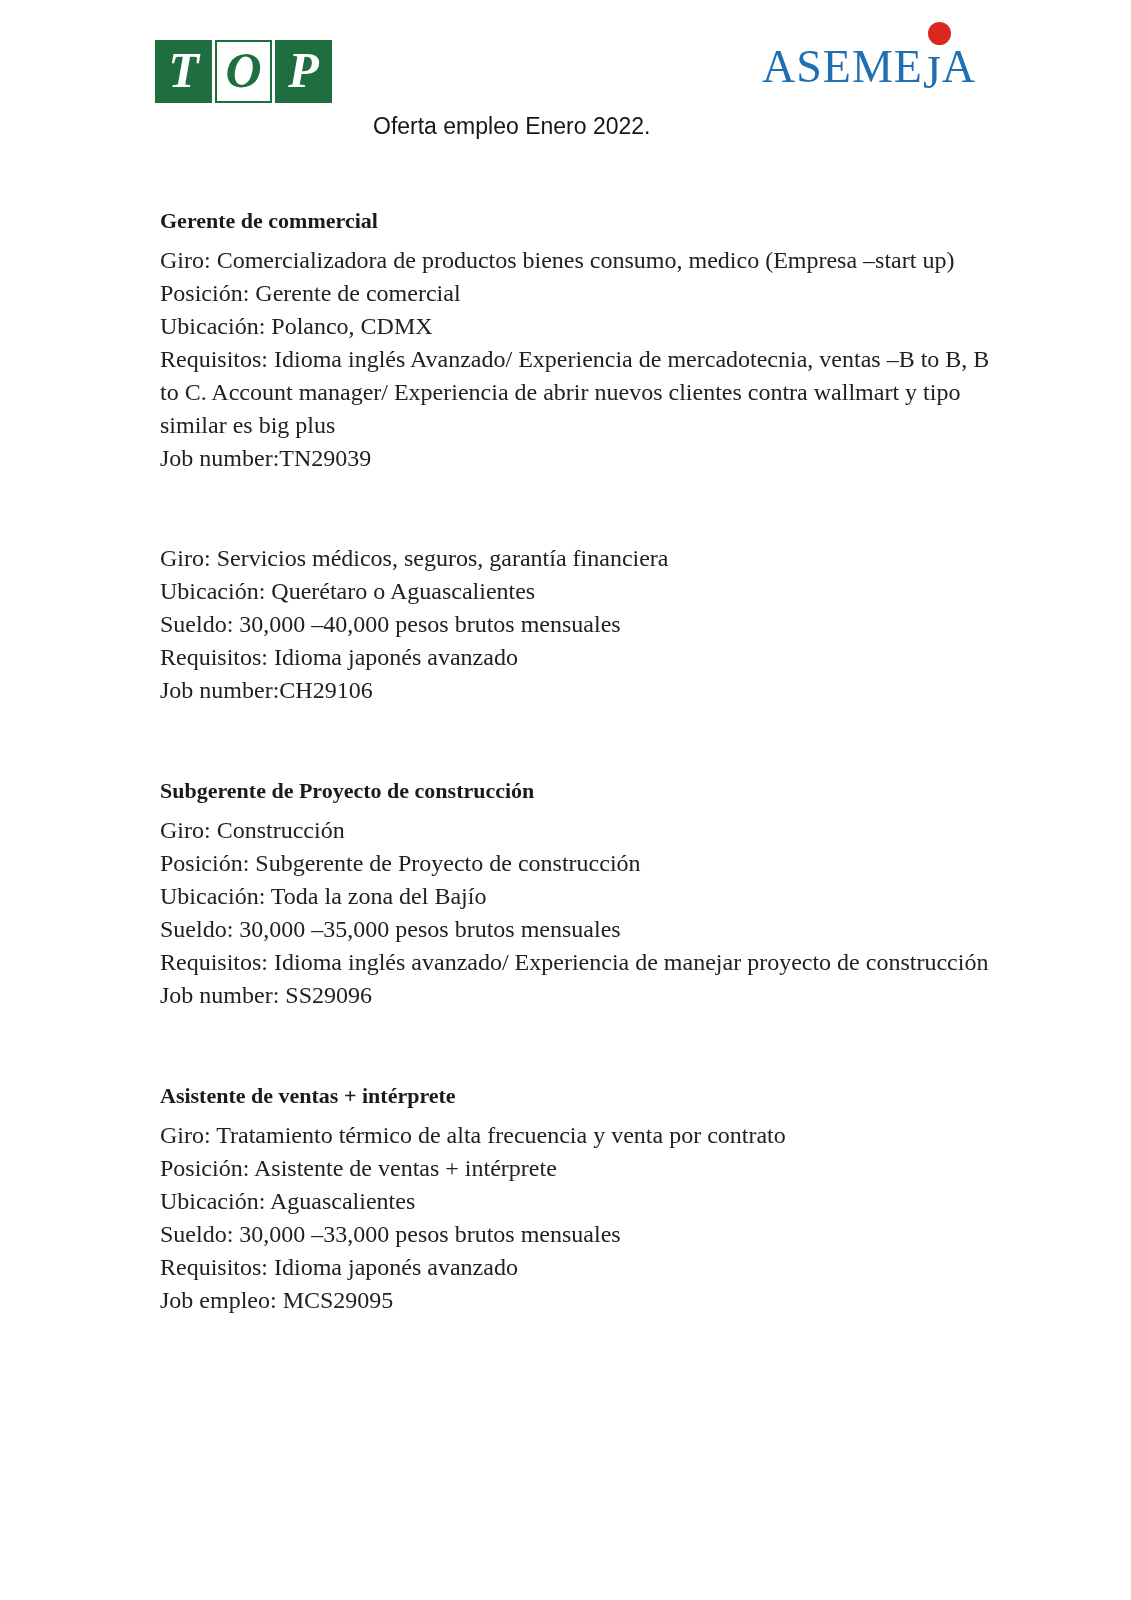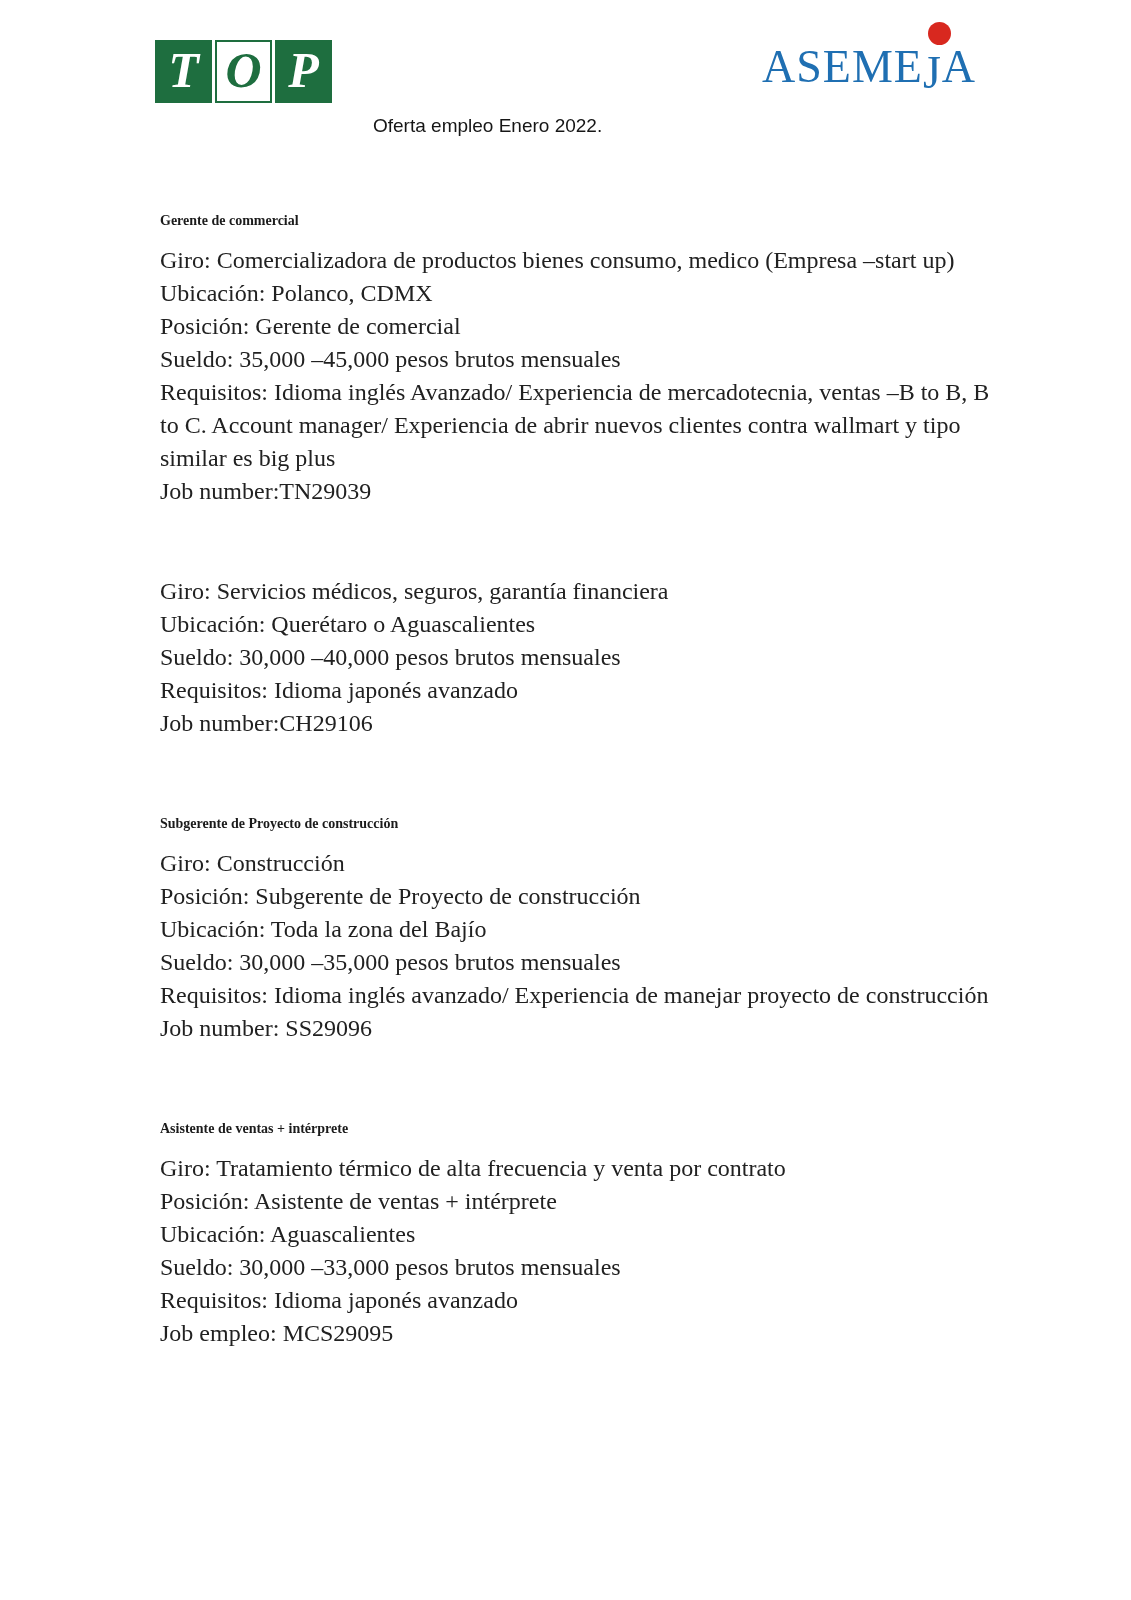--- a/index.html
+++ b/index.html
@@ -47,34 +47,34 @@
     width: 23px; height: 23px;
     border-radius: 50%;
     background: #d8281f;
   }
 
   .doc-title {
     position: absolute; left: 373px; top: 110px;
     margin: 0;
     font-family: "Liberation Sans", sans-serif;
     font-weight: normal;
-    font-size: 19px; line-height: 32px;
+    font-size: 23px; line-height: 32px;
     color: #161616;
     white-space: nowrap;
   }
 
   
   .jobs {
     position: absolute; left: 160px; top: 204px;
     width: 832px;
   }
   .job { margin: 0 0 67px 0; }
   .job-title {
     margin: 0 0 7px 0;
-    font-size: 14px; line-height: 33px;
+    font-size: 22px; line-height: 33px;
     font-weight: bold;
     color: #1b1b1b;
   }
   .job-line {
     margin: 0;
     font-size: 24px; line-height: 33px;
     color: #212121;
   }
 </style>
 </head>
@@ -93,23 +93,22 @@
     <div class="asemeja"><span>ASEME</span><span class="j-wrap"><span>J</span><span class="dot"></span></span><span>A</span></div>
 
     <h1 class="doc-title">Oferta empleo Enero 2022.</h1>
   </header>
 
   <main id="jobs" class="jobs">
   <section class="job">
     <h2 class="job-title">Gerente de commercial</h2>
     <div class="job-lines">
           <p class="job-line">Giro: Comercializadora de productos bienes consumo, medico (Empresa –start up)</p>
+          <p class="job-line">Posición: Gerente de comercial</p>
           <p class="job-line">Ubicación: Polanco, CDMX</p>
-          <p class="job-line">Posición: Gerente de comercial</p>
-          <p class="job-line">Sueldo: 35,000 –45,000 pesos brutos mensuales</p>
           <p class="job-line">Requisitos: Idioma inglés Avanzado/ Experiencia de mercadotecnia, ventas –B to B, B to C. Account manager/ Experiencia de abrir nuevos clientes contra wallmart y tipo similar es big plus</p>
           <p class="job-line">Job number:TN29039</p>
         </div>
   </section>
 
   <section class="job">
     <div class="job-lines">
           <p class="job-line">Giro: Servicios médicos, seguros, garantía financiera</p>
           <p class="job-line">Ubicación: Querétaro o Aguascalientes</p>
           <p class="job-line">Sueldo: 30,000 –40,000 pesos brutos mensuales</p>

